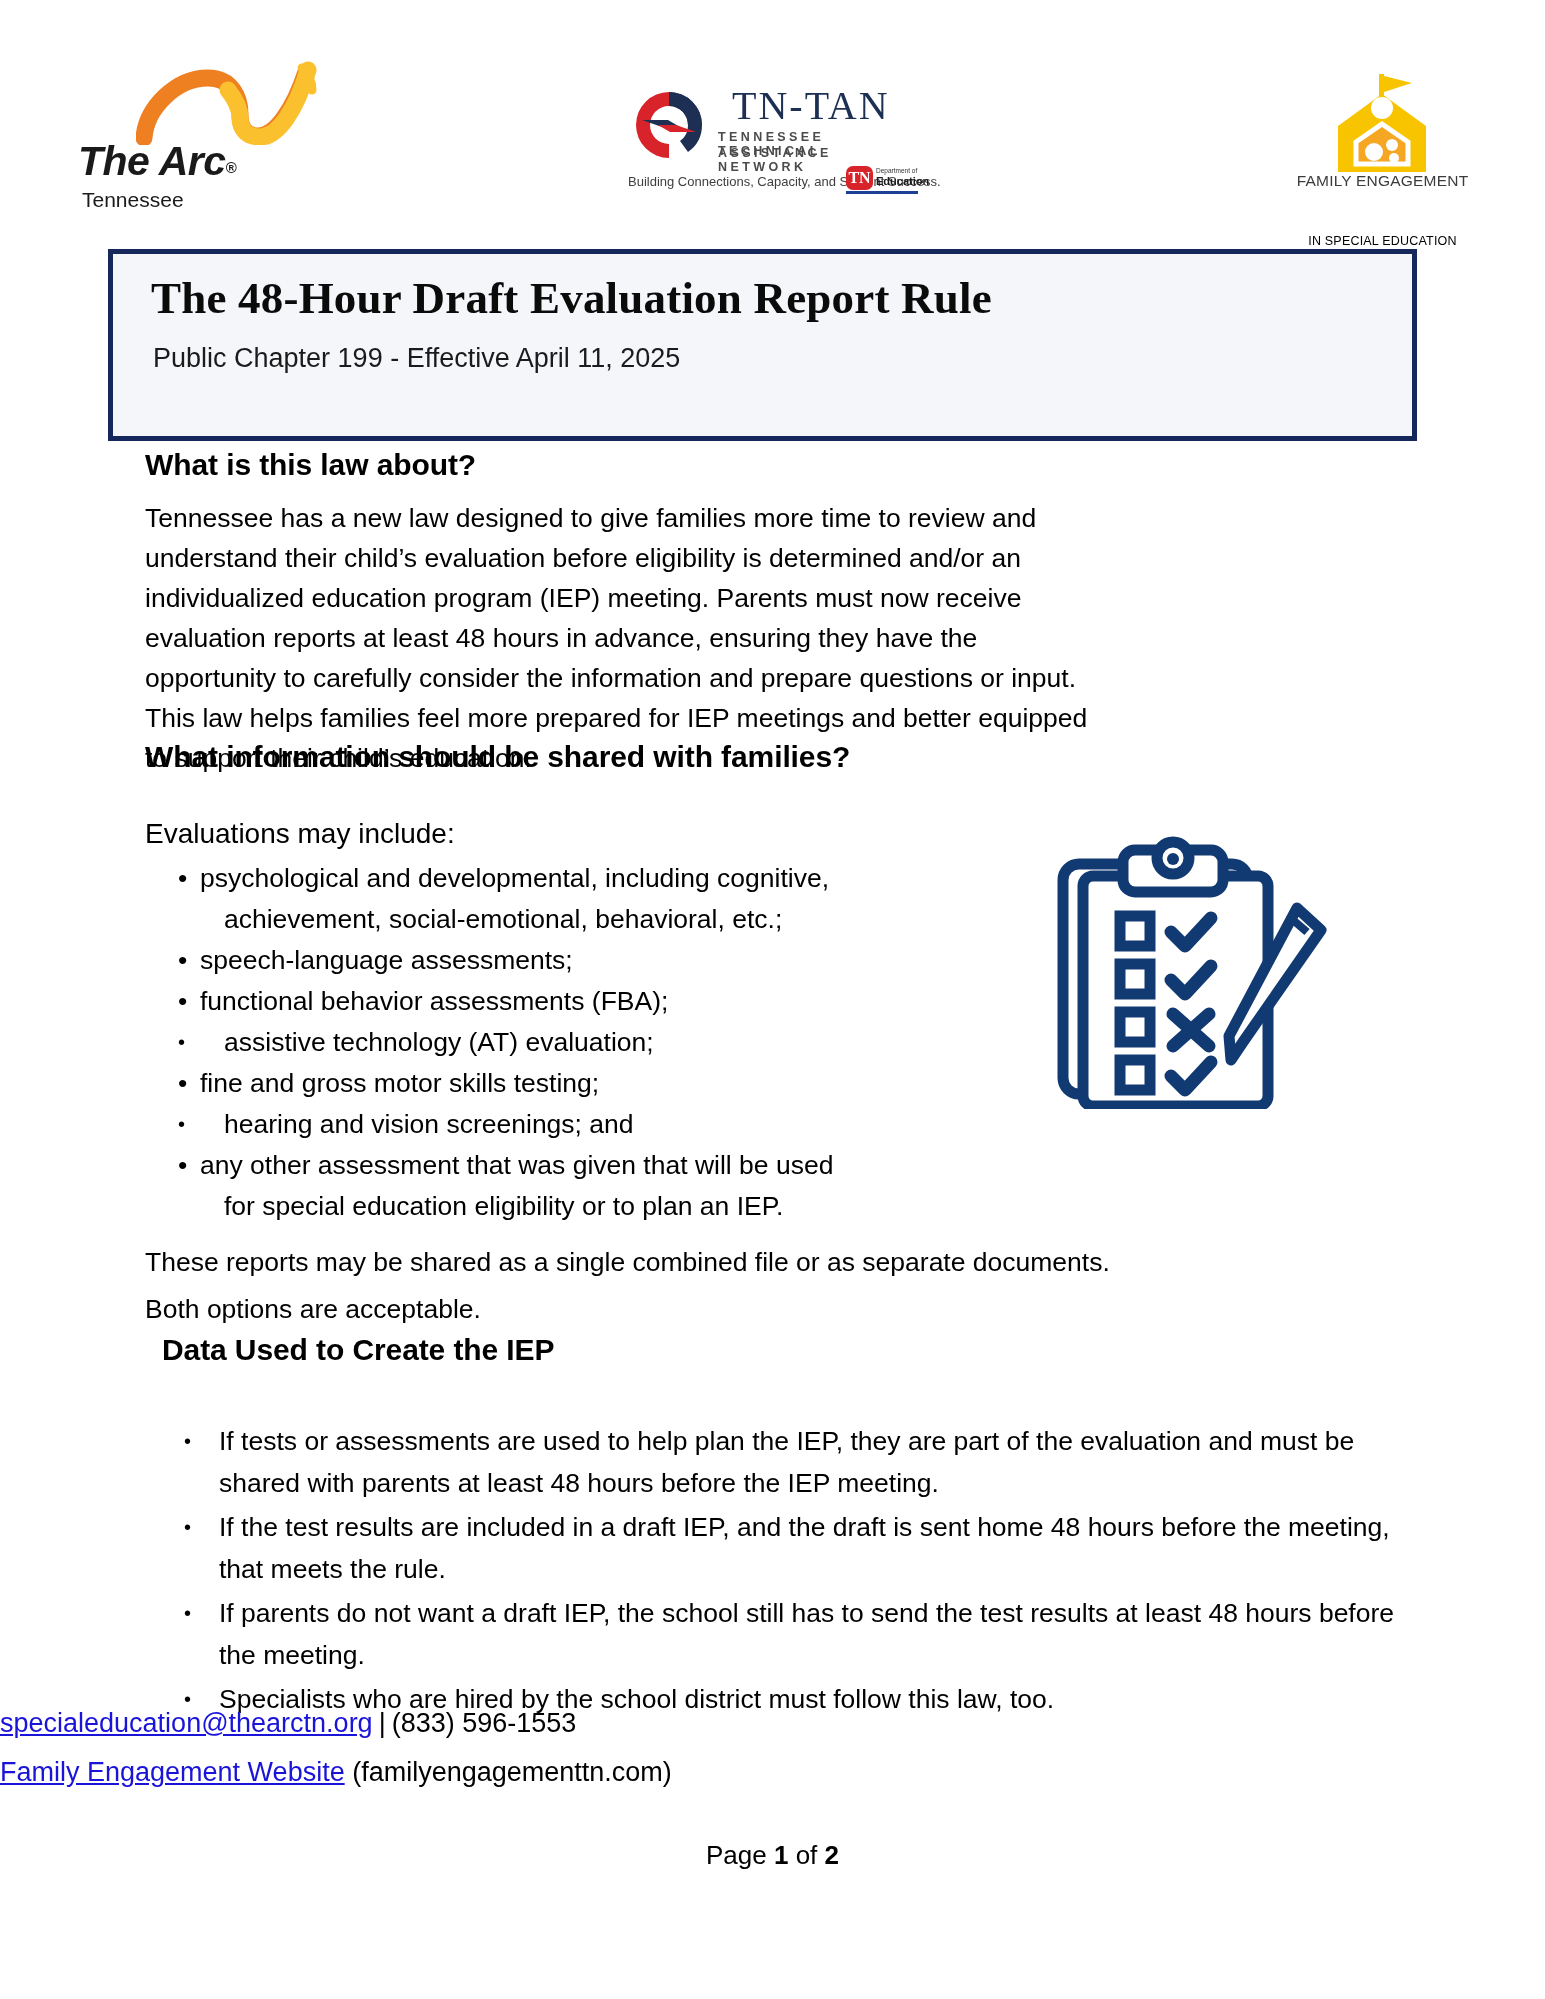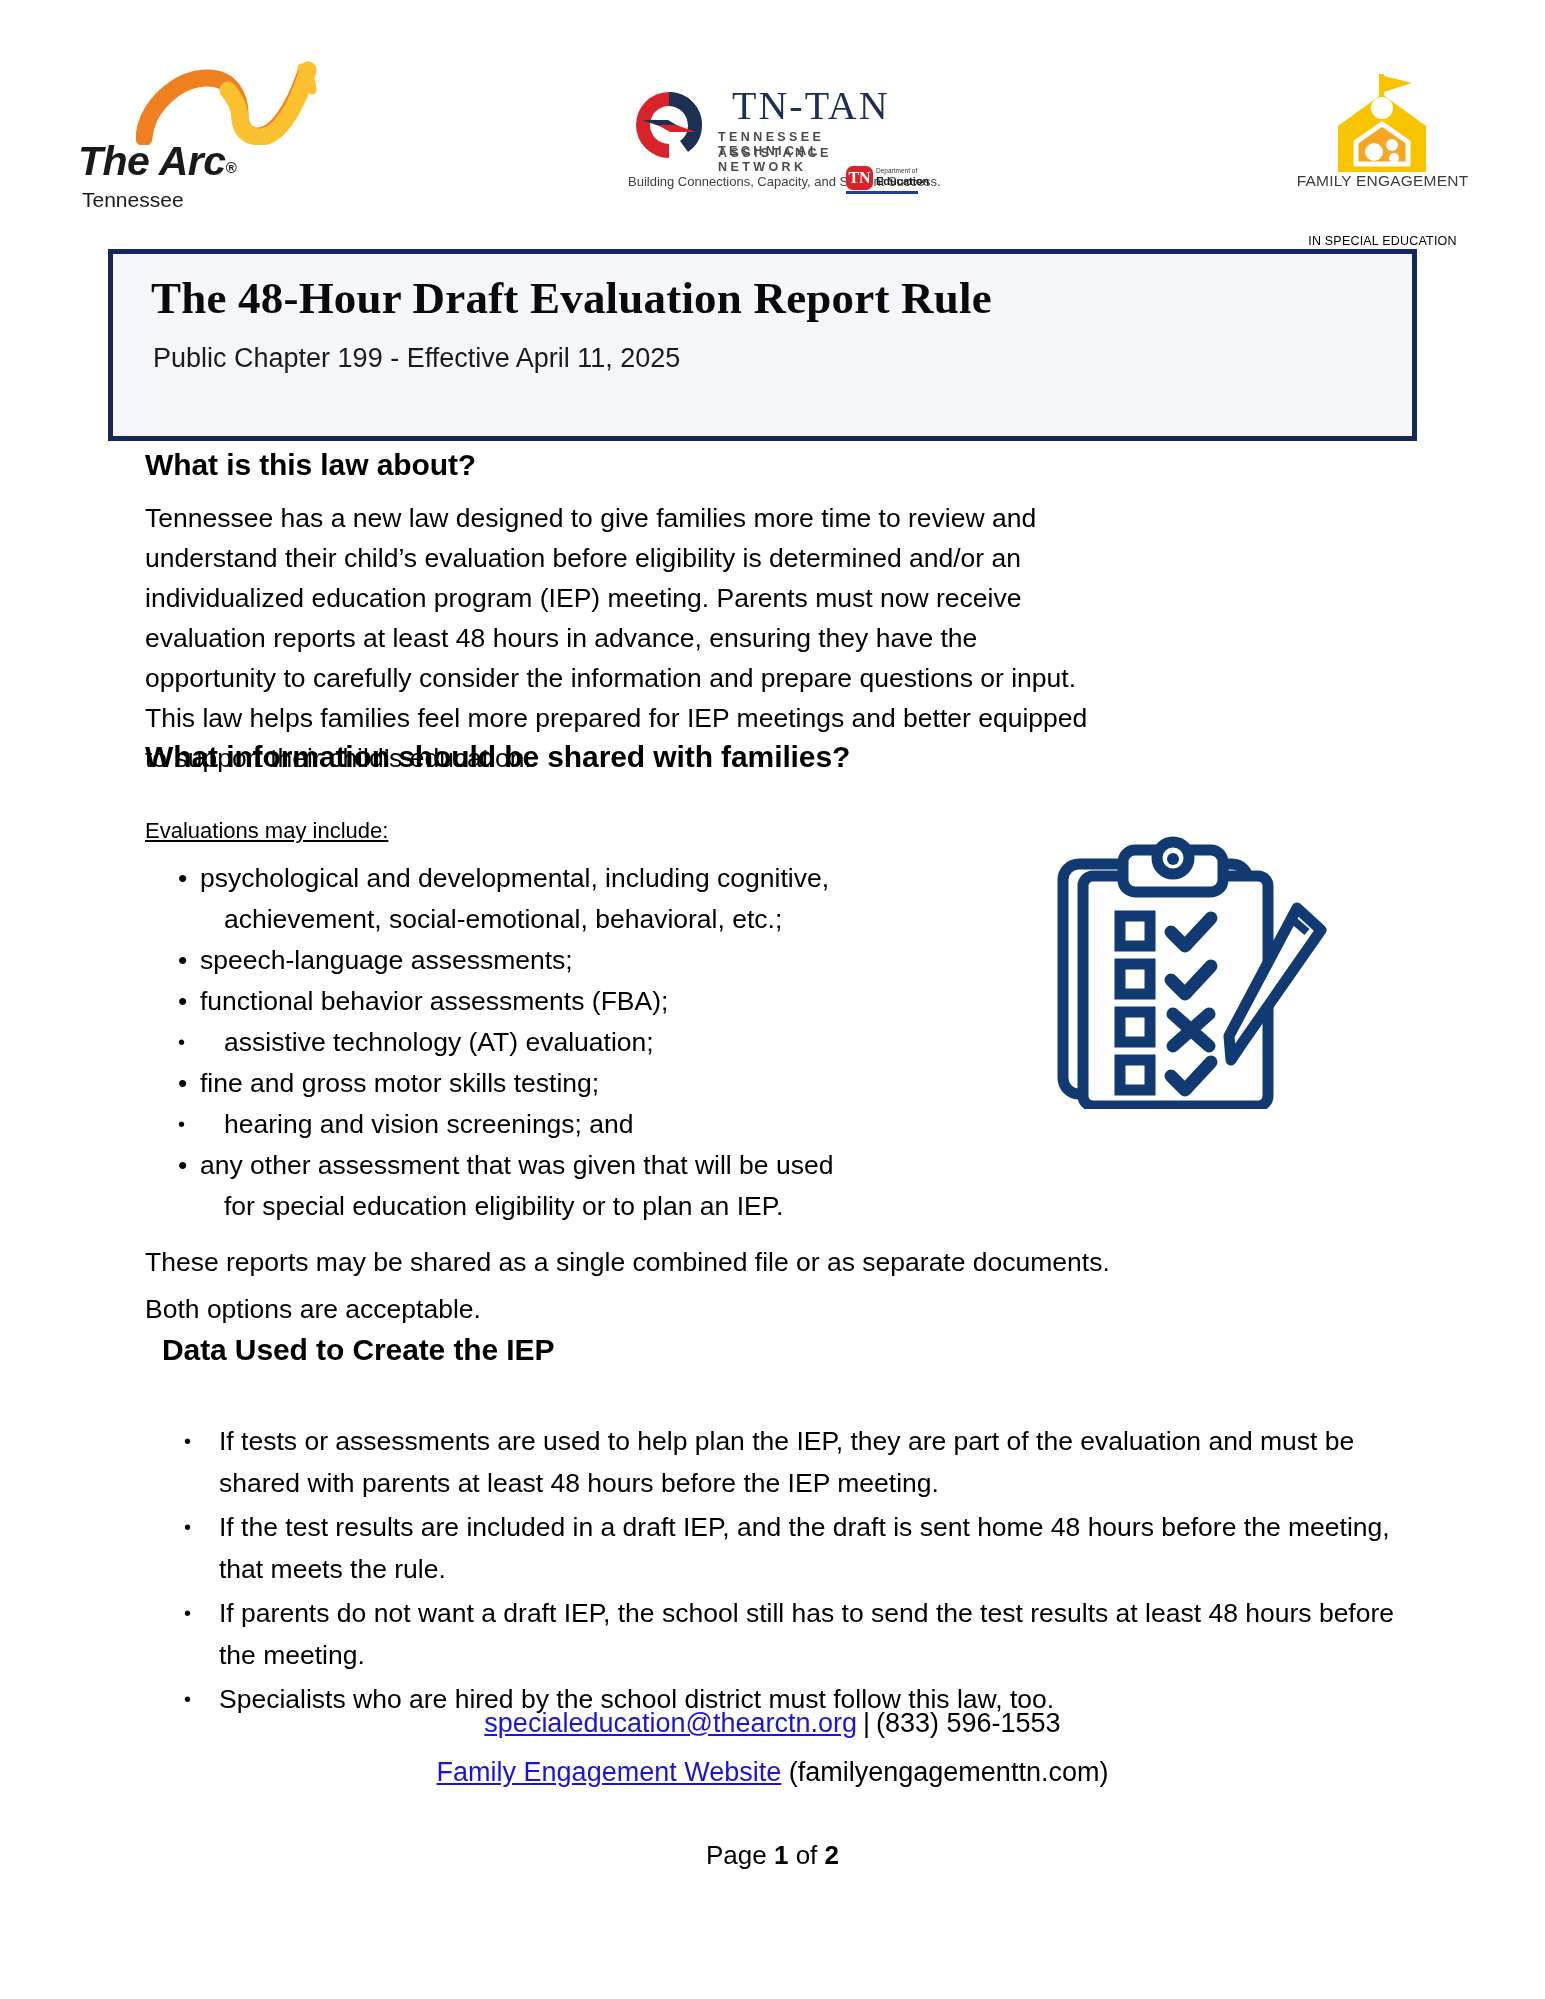--- a/index.html
+++ b/index.html
@@ -183,23 +183,22 @@
   .para {
     position: absolute;
     font-family: "Liberation Sans", sans-serif;
     font-size: 26.5px;
     line-height: 40px;
     color: #000;
   }
   .lead {
     position: absolute;
     font-family: "Liberation Sans", sans-serif;
-    font-size: 22px;
-    color: #000;
-    text-decoration: underline;
+    font-size: 28px;
+    color: #000;
   }
 
   ul.blist {
     position: absolute;
     margin: 0;
     padding: 0;
     list-style: none;
     font-family: "Liberation Sans", sans-serif;
     font-size: 26.5px;
     color: #000;
@@ -247,21 +246,20 @@
     left: 1045px;
     top: 824px;
     width: 285px;
     height: 285px;
   }
 
   
   .footer-line {
     position: absolute;
     width: 1545px;
-    text-align: center;
     font-family: "Liberation Sans", sans-serif;
     font-size: 27px;
     color: #000;
   }
   .link {
     color: #1a13d8;
     text-decoration: underline;
   }
   .divider-bar { padding: 0 6px; color: #000; }
   .pagenum {

